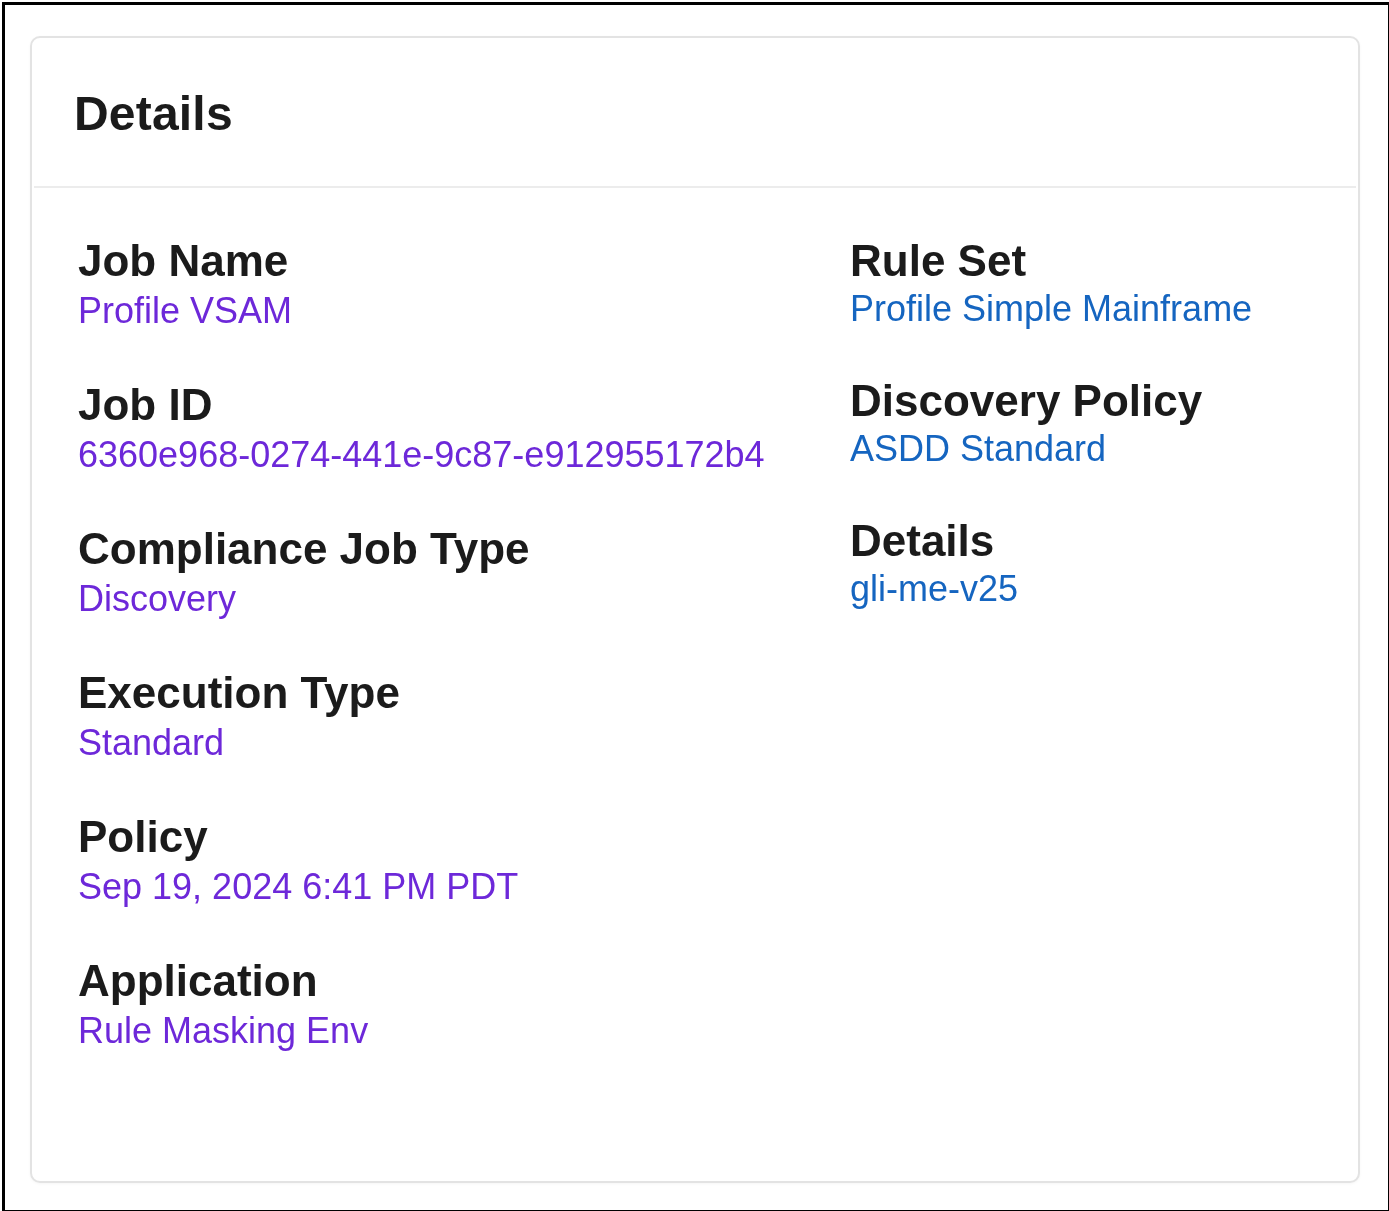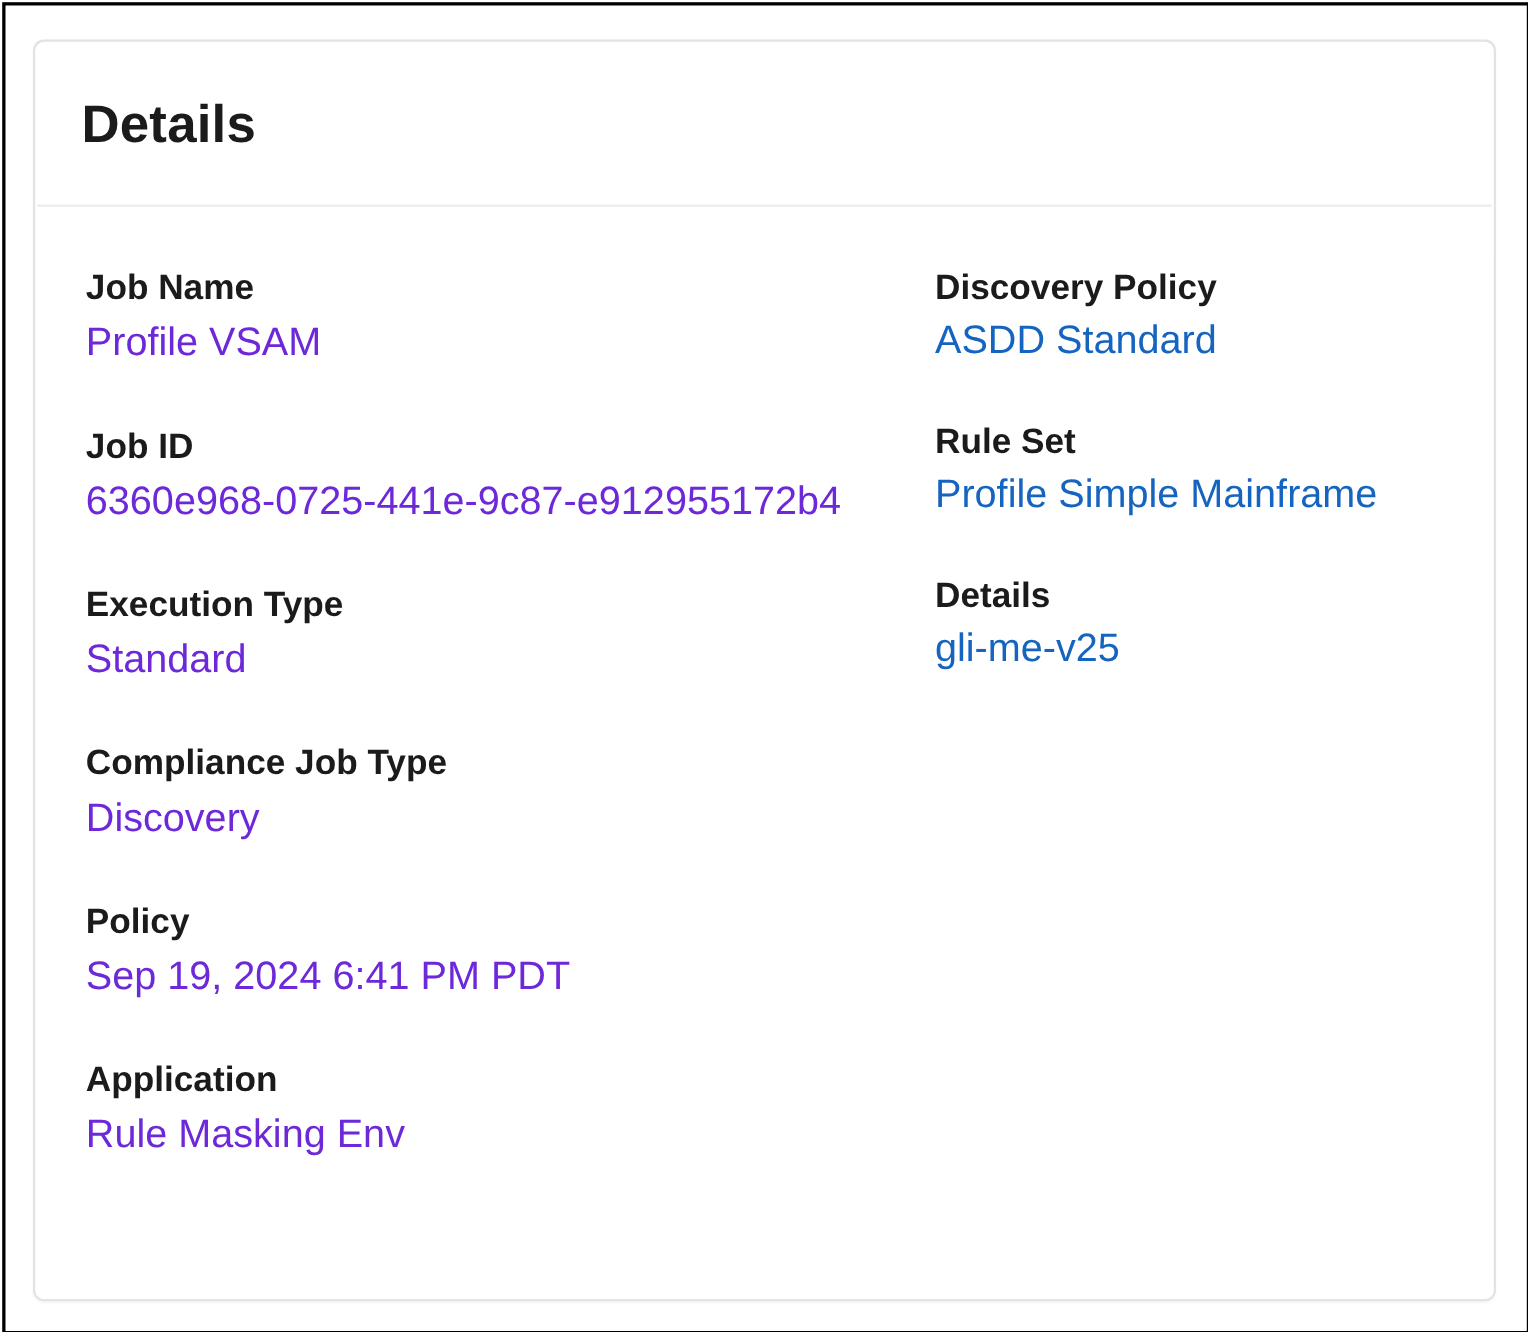--- a/index.html
+++ b/index.html
@@ -58,21 +58,21 @@
 
   .col-right {
     flex: 1 1 auto;
   }
 
   .field {
     margin-bottom: 40px;
   }
 
   .field-label {
-    font-size: 32px;
+    font-size: 44px;
     font-weight: 700;
     line-height: 46px;
     color: #1b1b1b;
   }
 
   .field-value {
     font-size: 36px;
     font-weight: 400;
     line-height: 46px;
     color: #6d28d9;
@@ -97,56 +97,56 @@
 
     <div class="col-left">
 
       <div class="field">
         <div class="field-label">Job Name</div>
         <div class="field-value">Profile VSAM</div>
       </div>
 
       <div class="field">
         <div class="field-label">Job ID</div>
-        <div class="field-value">6360e968-0725-441e-9c87-e912955172b4</div>
+        <div class="field-value">6360e968-0274-441e-9c87-e912955172b4</div>
+      </div>
+
+      <div class="field">
+        <div class="field-label">Compliance Job Type</div>
+        <div class="field-value">Discovery</div>
       </div>
 
       <div class="field">
         <div class="field-label">Execution Type</div>
         <div class="field-value">Standard</div>
-      </div>
-
-      <div class="field">
-        <div class="field-label">Compliance Job Type</div>
-        <div class="field-value">Discovery</div>
       </div>
 
       <div class="field">
         <div class="field-label">Policy</div>
         <div class="field-value">Sep 19, 2024 6:41 PM PDT</div>
       </div>
 
       <div class="field">
         <div class="field-label">Application</div>
         <div class="field-value">Rule Masking Env</div>
       </div>
 
 
     </div>
 
     <div class="col-right">
 
       <div class="field">
-        <div class="field-label">Discovery Policy</div>
-        <a class="field-value link">ASDD Standard</a>
+        <div class="field-label">Rule Set</div>
+        <a class="field-value link">Profile Simple Mainframe</a>
       </div>
 
       <div class="field">
-        <div class="field-label">Rule Set</div>
-        <a class="field-value link">Profile Simple Mainframe</a>
+        <div class="field-label">Discovery Policy</div>
+        <a class="field-value link">ASDD Standard</a>
       </div>
 
       <div class="field">
         <div class="field-label">Details</div>
         <a class="field-value link">gli-me-v25</a>
       </div>
 
     </div>
 
   </div>

